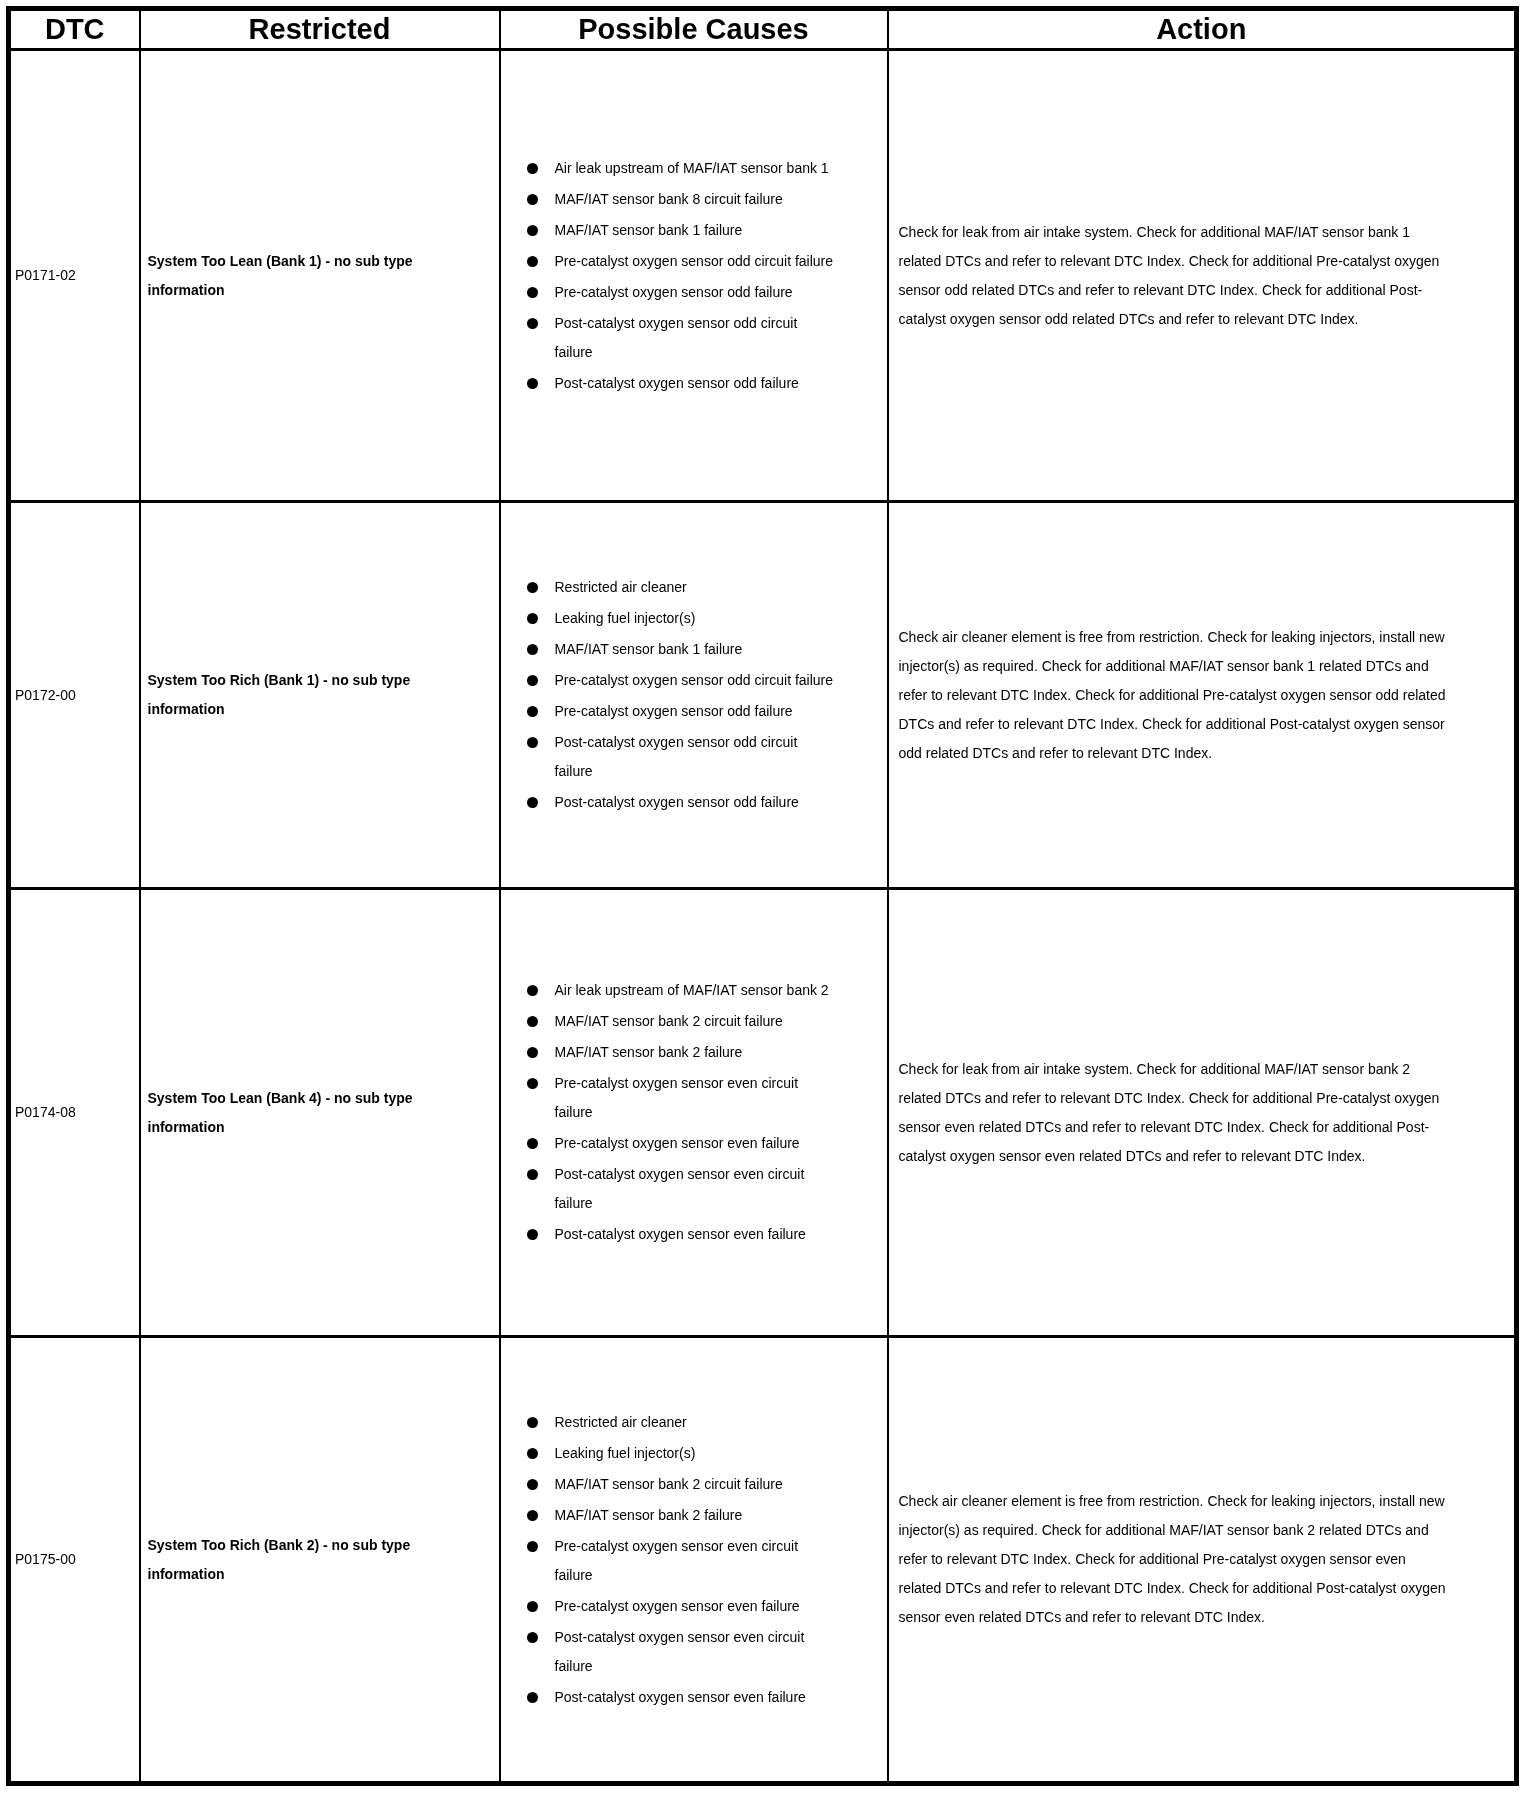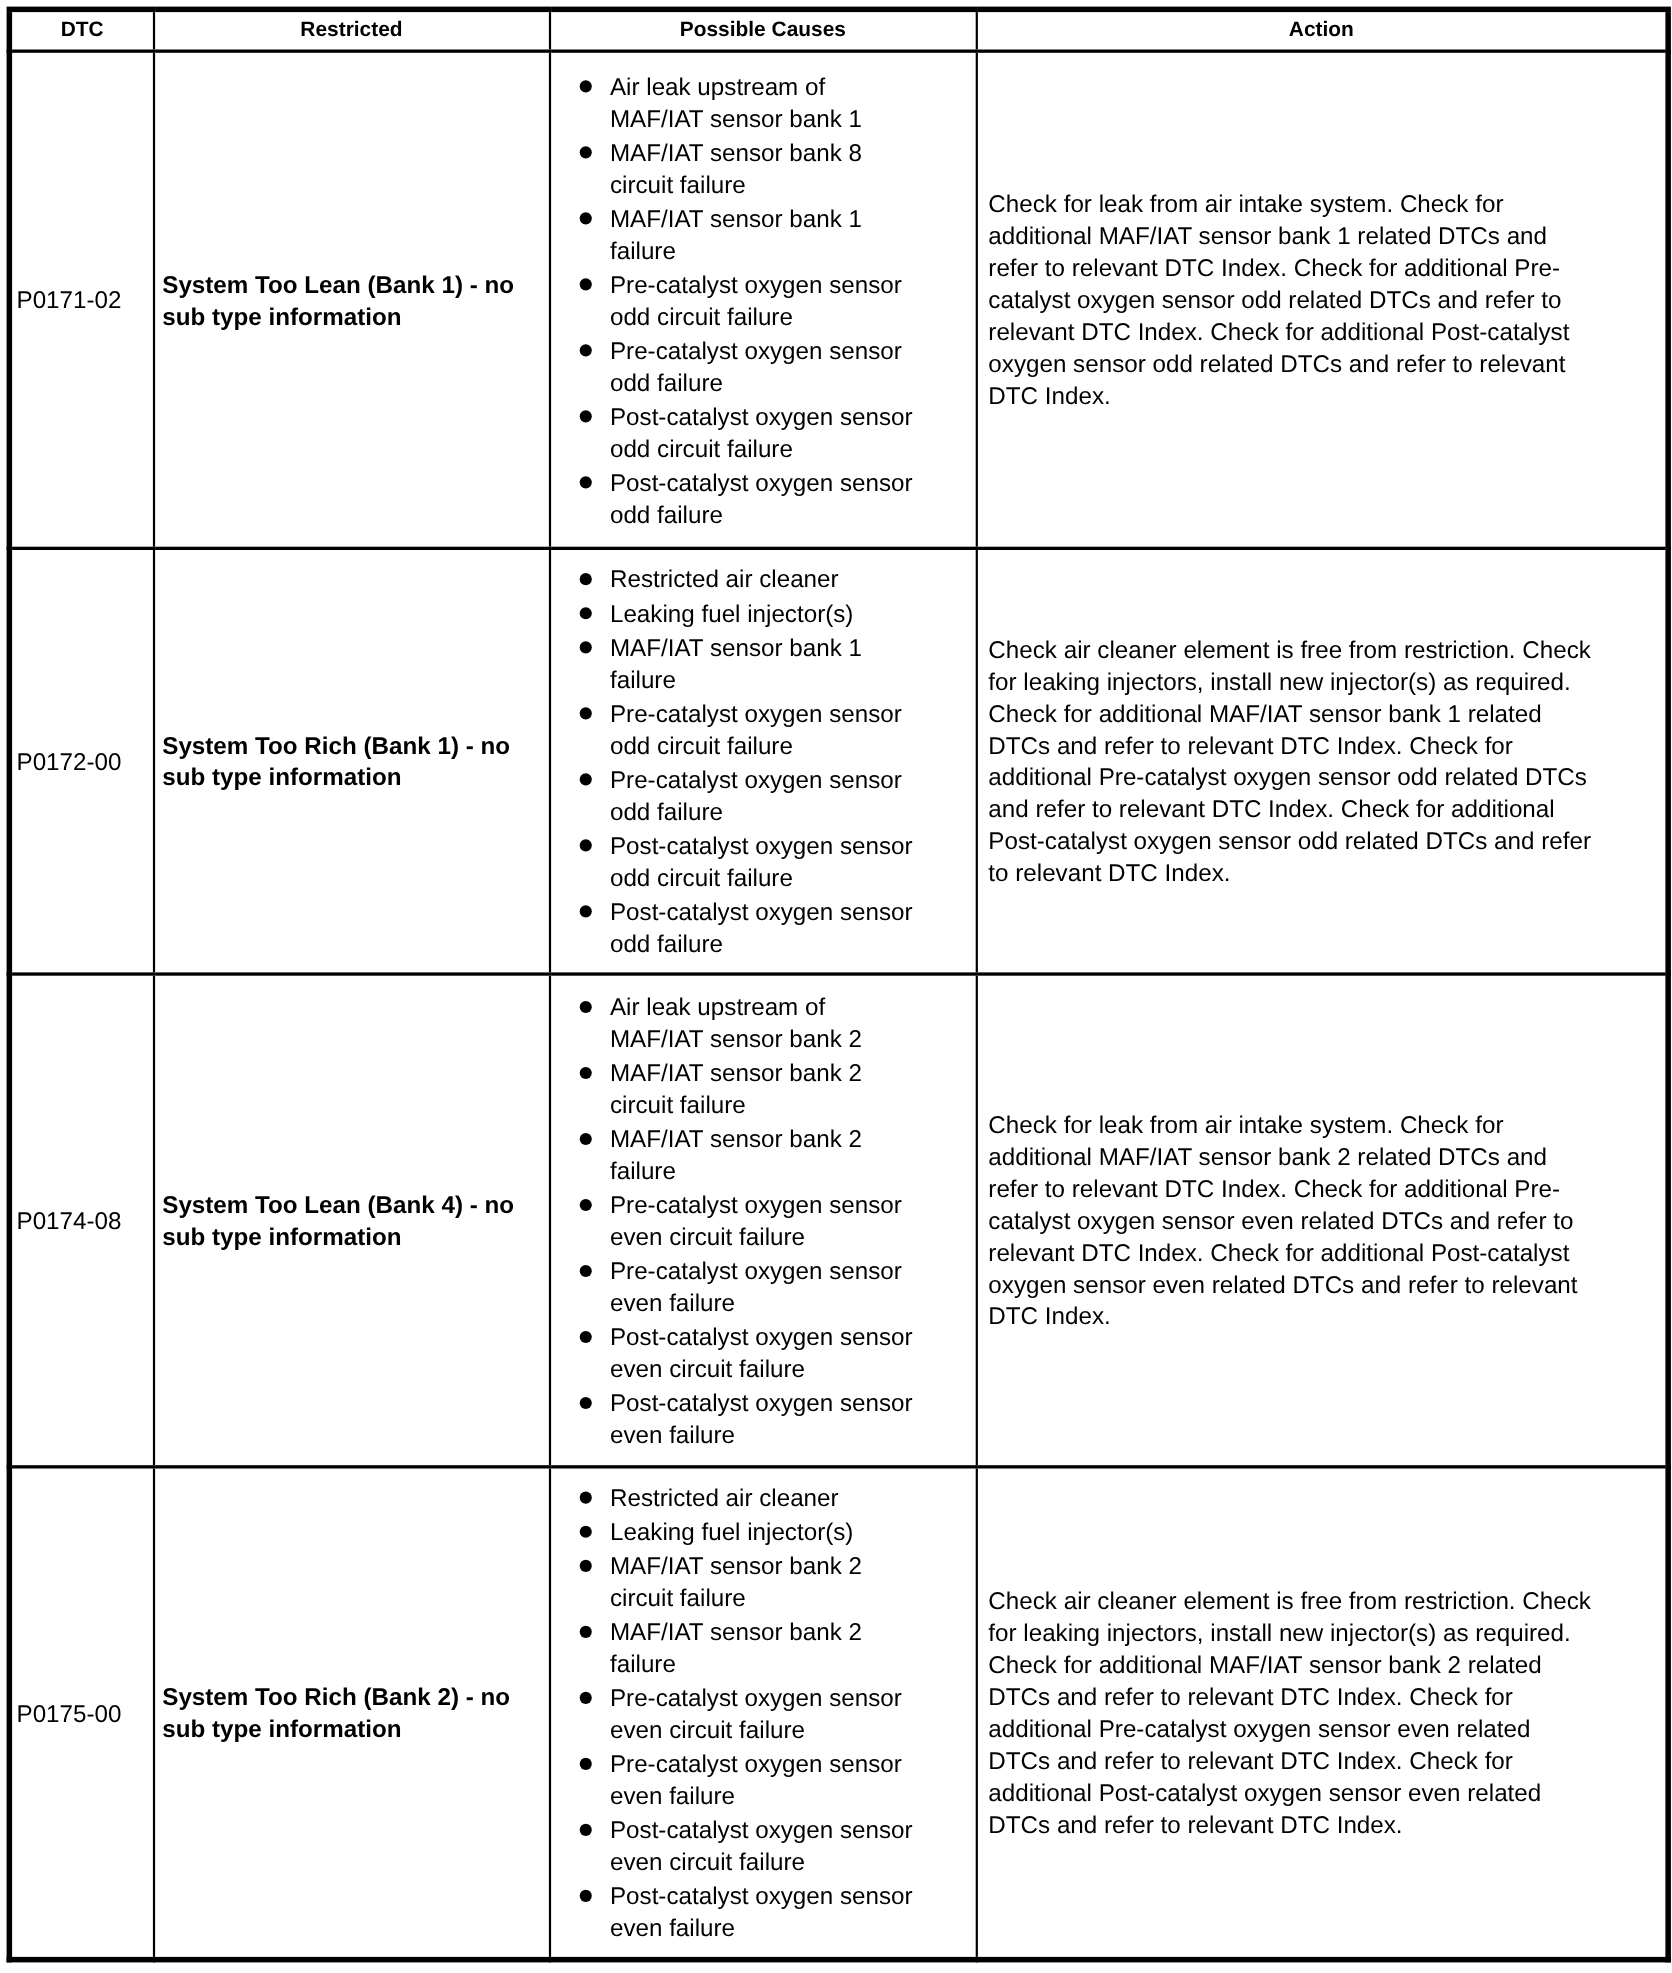--- a/index.html
+++ b/index.html
@@ -24,32 +24,32 @@
   }
   col.c-dtc    { width: 131px; }
   col.c-desc   { width: 360px; }
   col.c-causes { width: 388px; }
   col.c-action { width: 629px; }
 
   th {
     border: 2px solid #000;
     border-top: 5px solid #000;
     border-bottom: 3px solid #000;
-    font-size: 19px;
+    font-size: 29px;
     font-weight: bold;
     text-align: center;
     vertical-align: middle;
     height: 38px;
     padding: 2px 0;
   }
   td {
     border: 2px solid #000;
     border-top: 3px solid #000;
     vertical-align: middle;
-    font-size: 22px;
+    font-size: 14px;
     line-height: 29px;
     padding: 8px 0;
     margin-left: 29px;
   }
   tr.row-1 td { height: 452px; }
   tr.row-2 td { height: 387px; }
   tr.row-3 td { height: 448px; }
   tr.row-4 td { height: 447px; }
 
   td.dtc-cell {

